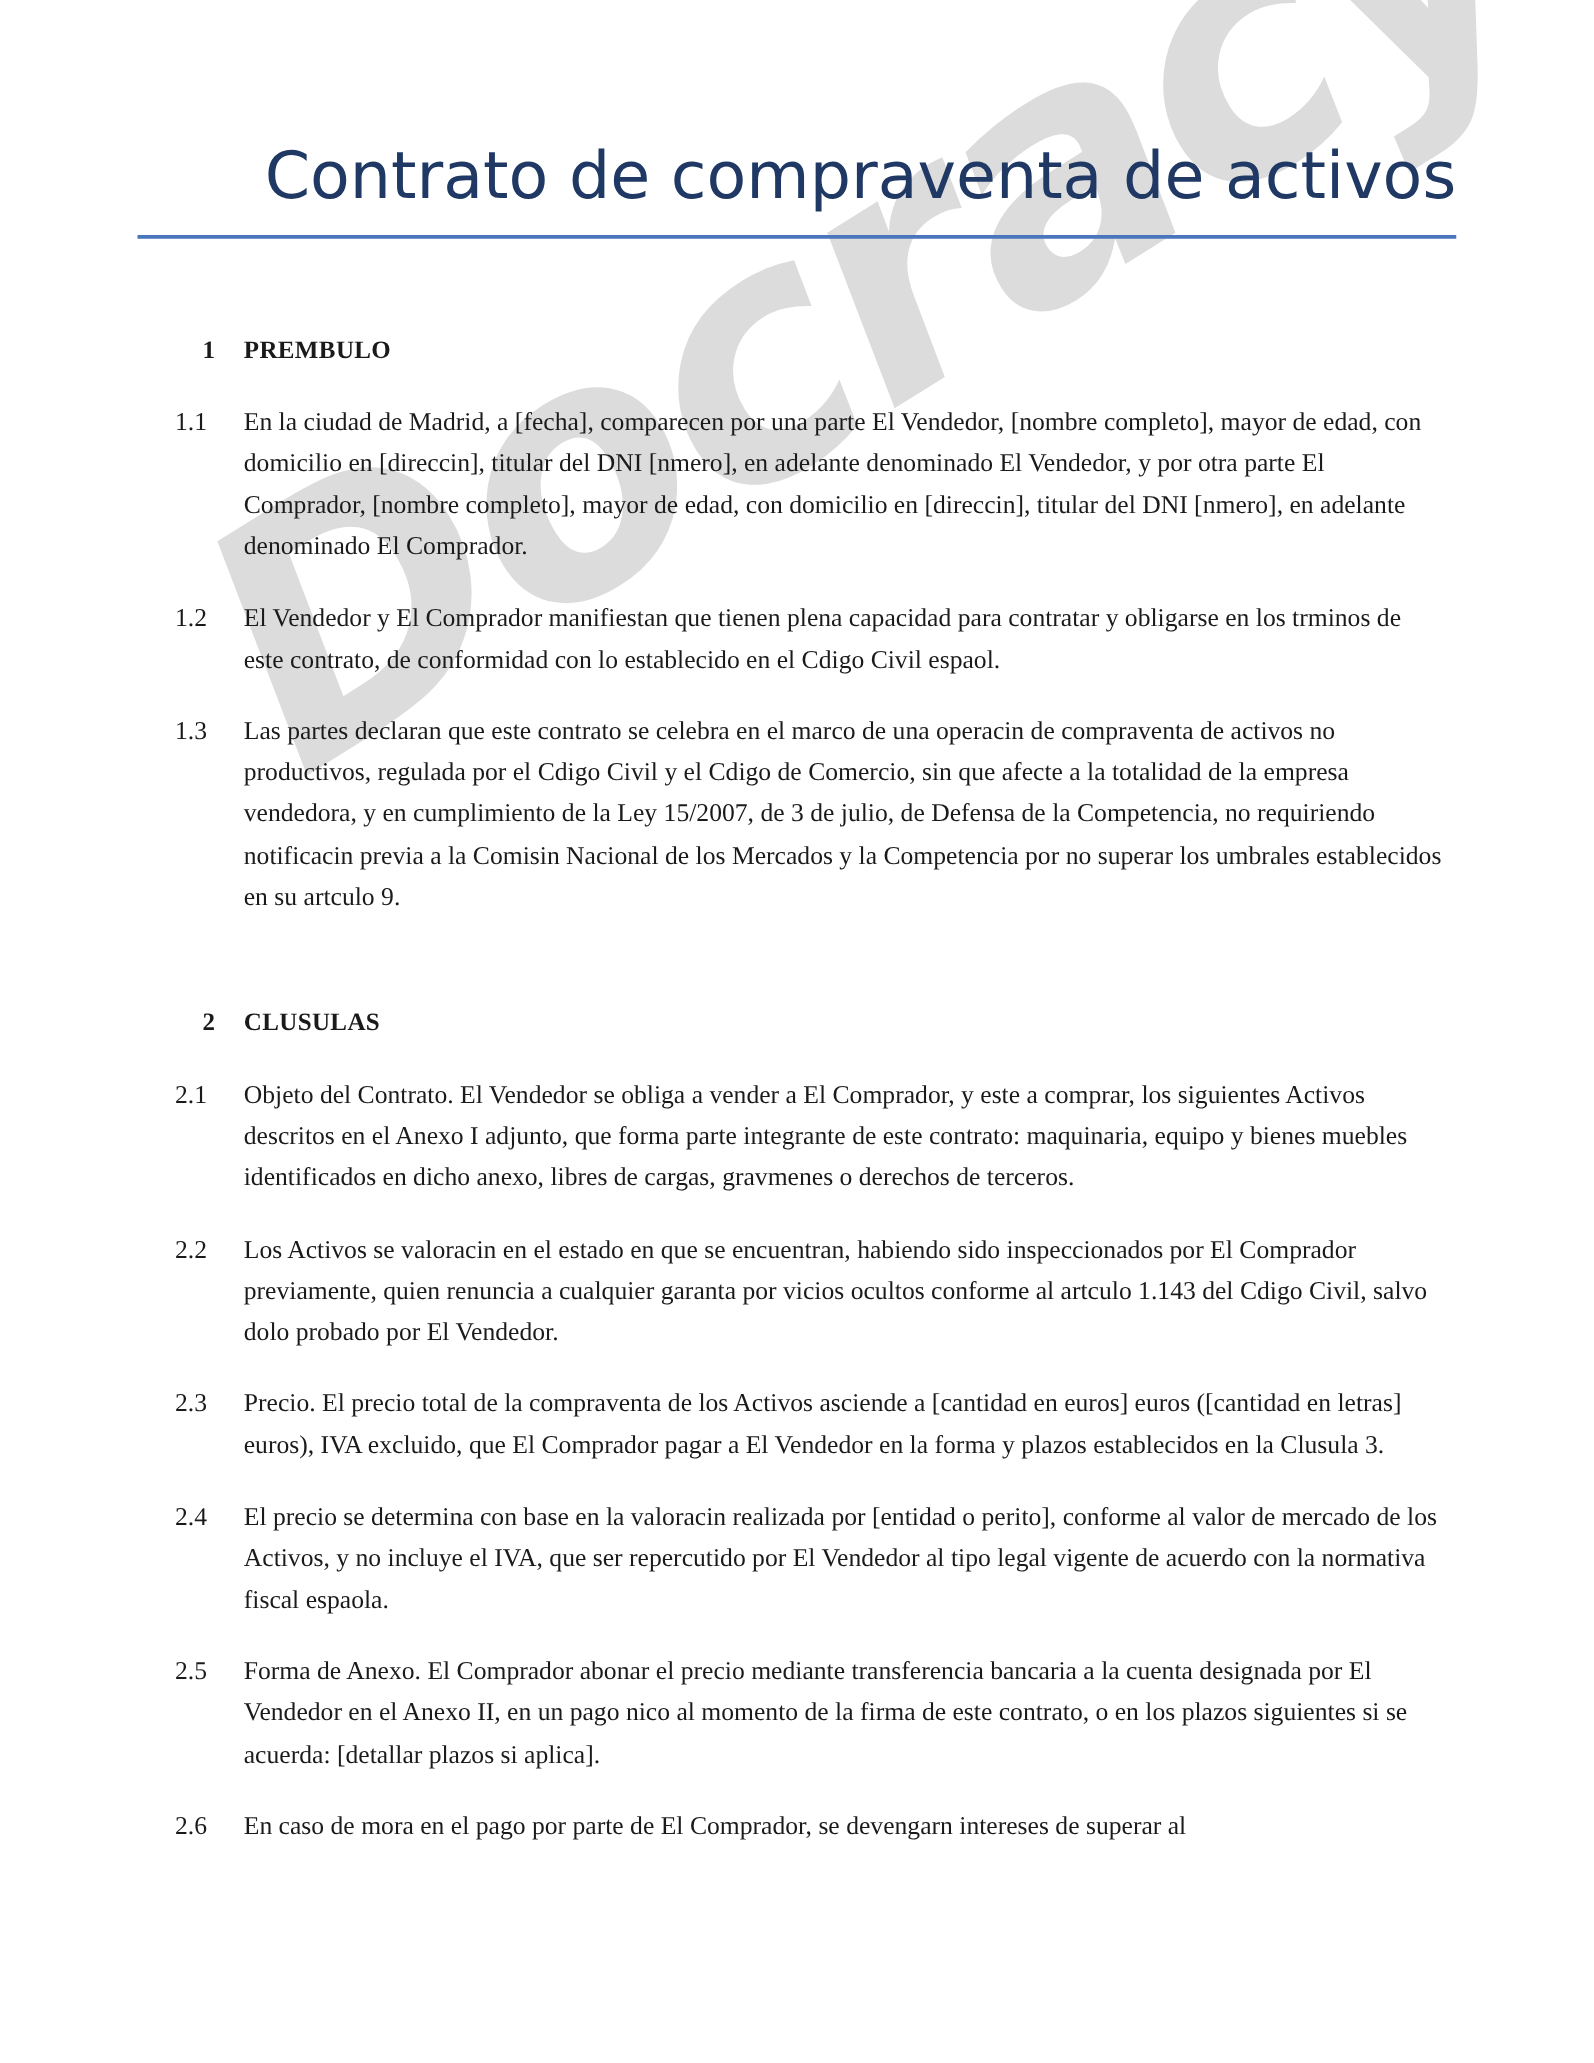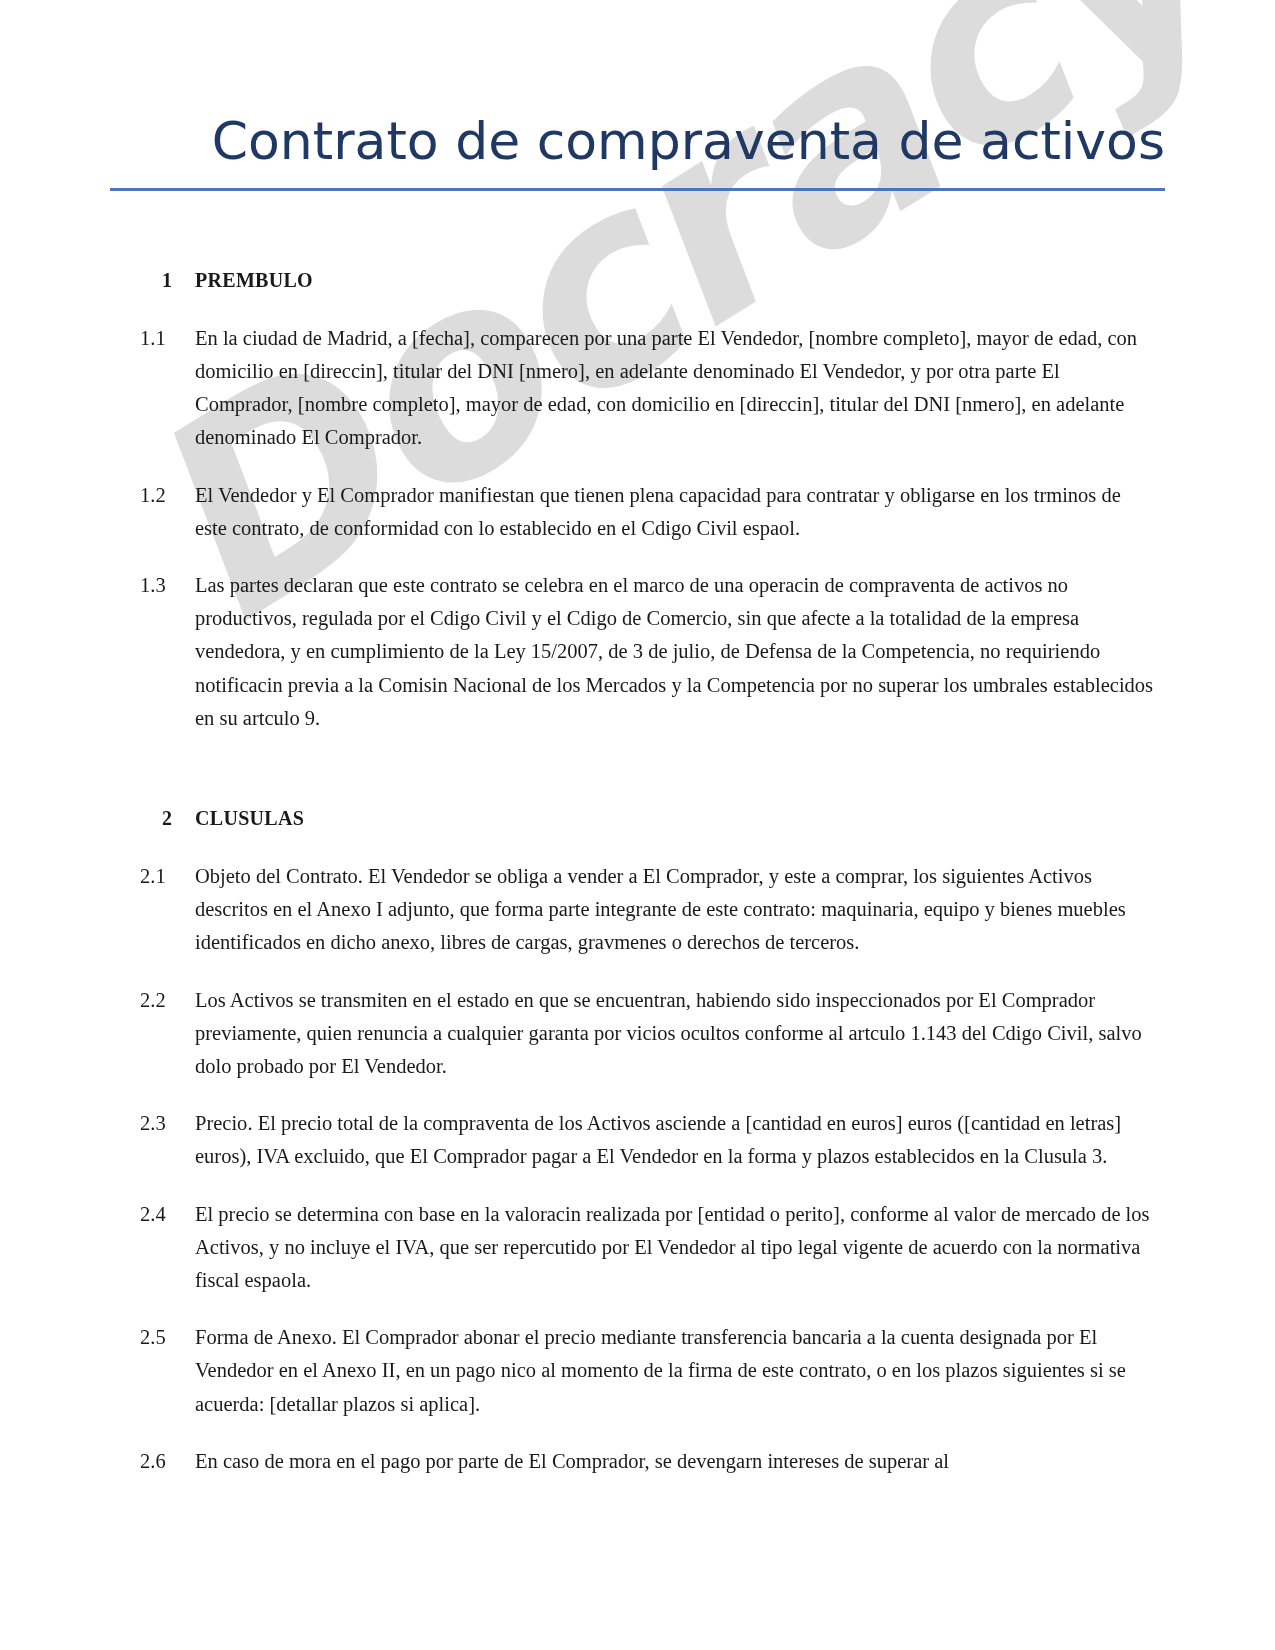--- a/index.html
+++ b/index.html
@@ -156,21 +156,21 @@
         <div class="section-heading heading-2">
           <span class="sec-num">2</span>
           <span class="sec-label">CLUSULAS</span>
         </div>
         <div class="clause clause-first">
           <span class="cl-num">2.1</span>
           <span class="cl-text"><b>Objeto del Contrato</b><span>. </span><b>El Vendedor</b><span> se obliga a vender a </span><b>El Comprador</b><span>, y este a comprar, los siguientes </span><b>Activos</b><span> descritos en el </span><b>Anexo I</b><span> adjunto, que forma parte integrante de este contrato: maquinaria, equipo y bienes muebles identificados en dicho anexo, libres de cargas, gravmenes o derechos de terceros.</span></span>
         </div>
         <div class="clause">
           <span class="cl-num">2.2</span>
-          <span class="cl-text"><span>Los </span><b>Activos</b><span> se transmiten en el estado en que se encuentran, habiendo sido inspeccionados por </span><b>El Comprador</b><span> previamente, quien renuncia a cualquier garanta por vicios ocultos conforme al artculo 1.143 del </span><b>Cdigo Civil</b><span>, salvo dolo probado por </span><b>El Vendedor</b><span>.</span></span>
+          <span class="cl-text"><span>Los </span><b>Activos</b><span> se valoracin en el estado en que se encuentran, habiendo sido inspeccionados por </span><b>El Comprador</b><span> previamente, quien renuncia a cualquier garanta por vicios ocultos conforme al artculo 1.143 del </span><b>Cdigo Civil</b><span>, salvo dolo probado por </span><b>El Vendedor</b><span>.</span></span>
         </div>
         <div class="clause">
           <span class="cl-num">2.3</span>
           <span class="cl-text"><b>Precio</b><span>. El precio total de la compraventa de los </span><b>Activos</b><span> asciende a [cantidad en euros] euros ([cantidad en letras] euros), IVA excluido, que </span><b>El Comprador</b><span> pagar a </span><b>El Vendedor</b><span> en la forma y plazos establecidos en la </span><b>Clusula 3</b><span>.</span></span>
         </div>
         <div class="clause">
           <span class="cl-num">2.4</span>
           <span class="cl-text"><span>El precio se determina con base en la valoracin realizada por [entidad o perito], conforme al valor de mercado de los </span><b>Activos</b><span>, y no incluye el IVA, que ser repercutido por </span><b>El Vendedor</b><span> al tipo legal vigente de acuerdo con la normativa fiscal espaola.</span></span>
         </div>
         <div class="clause">

